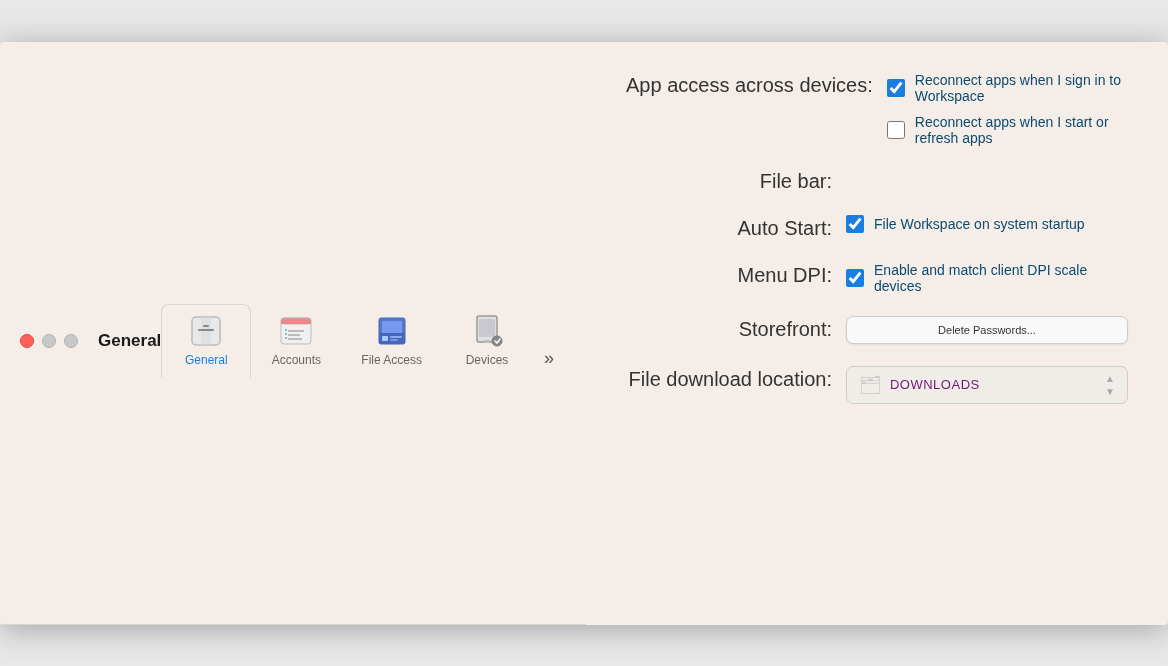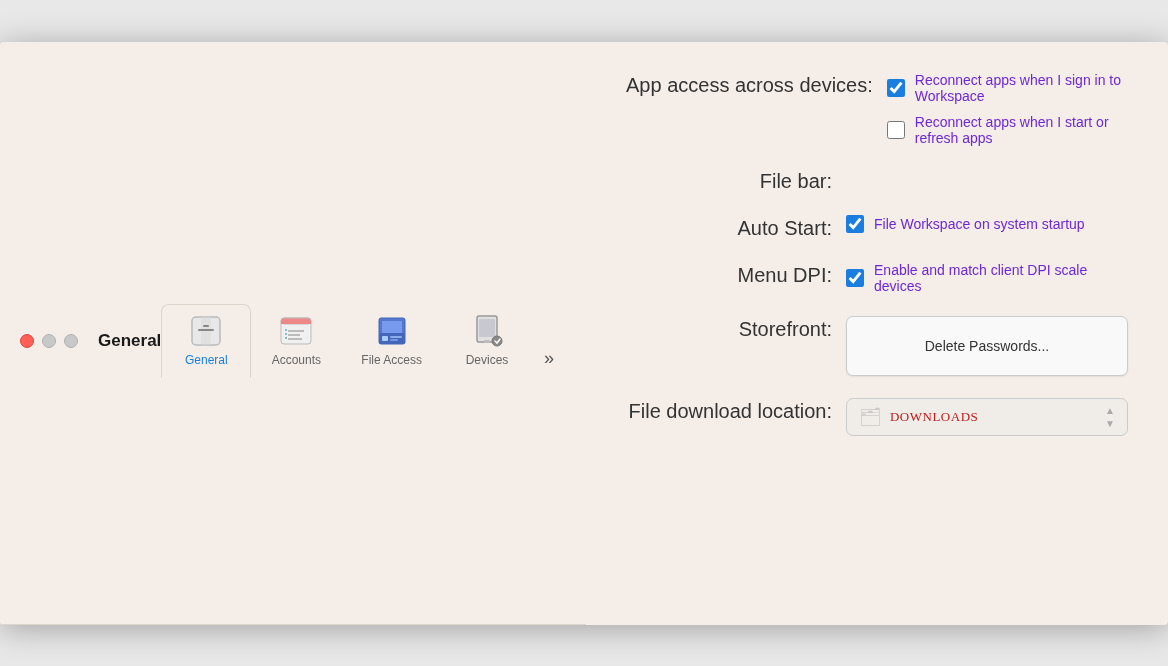--- a/index.html
+++ b/index.html
@@ -151,33 +151,33 @@
 
     .checkbox-wrapper input[type="checkbox"] {
       width: 18px;
       height: 18px;
       cursor: pointer;
       accent-color: #1a7ee0;
     }
 
     .checkbox-label {
       font-size: 14px;
-      color: #6d28d9;
+      color: #0c4a6e;
     }
 
     .checkbox-label.disabled {
       color: #aaa;
     }
 
     .btn {
-      padding: 21px 22px;
+      padding: 7px 22px;
       border-radius: 7px;
       border: 1px solid #ccc;
       background: #f9f9f9;
-      font-size: 14px;
+      font-size: 11px;
       cursor: pointer;
       color: #333;
       box-shadow: 0 1px 2px rgba(0,0,0,0.08);
       display: inline-block;
     }
 
     .select-wrapper {
       display: flex;
       align-items: center;
       gap: 8px;
@@ -194,22 +194,21 @@
     .select-wrapper .folder-icon {
       font-size: 18px;
       opacity: 0.5;
     }
 
     .select-text {
       flex: 1;
       text-transform: uppercase;
       letter-spacing: 0.04em;
       font-size: 13px;
-      color: #b91c1c;
-      font-family: Liberation Serif, serif;
+      color: #701a75;
     }
 
     .select-arrow {
       display: flex;
       flex-direction: column;
       gap: 2px;
       color: #aaa;
       font-size: 10px;
     }
   </style>

